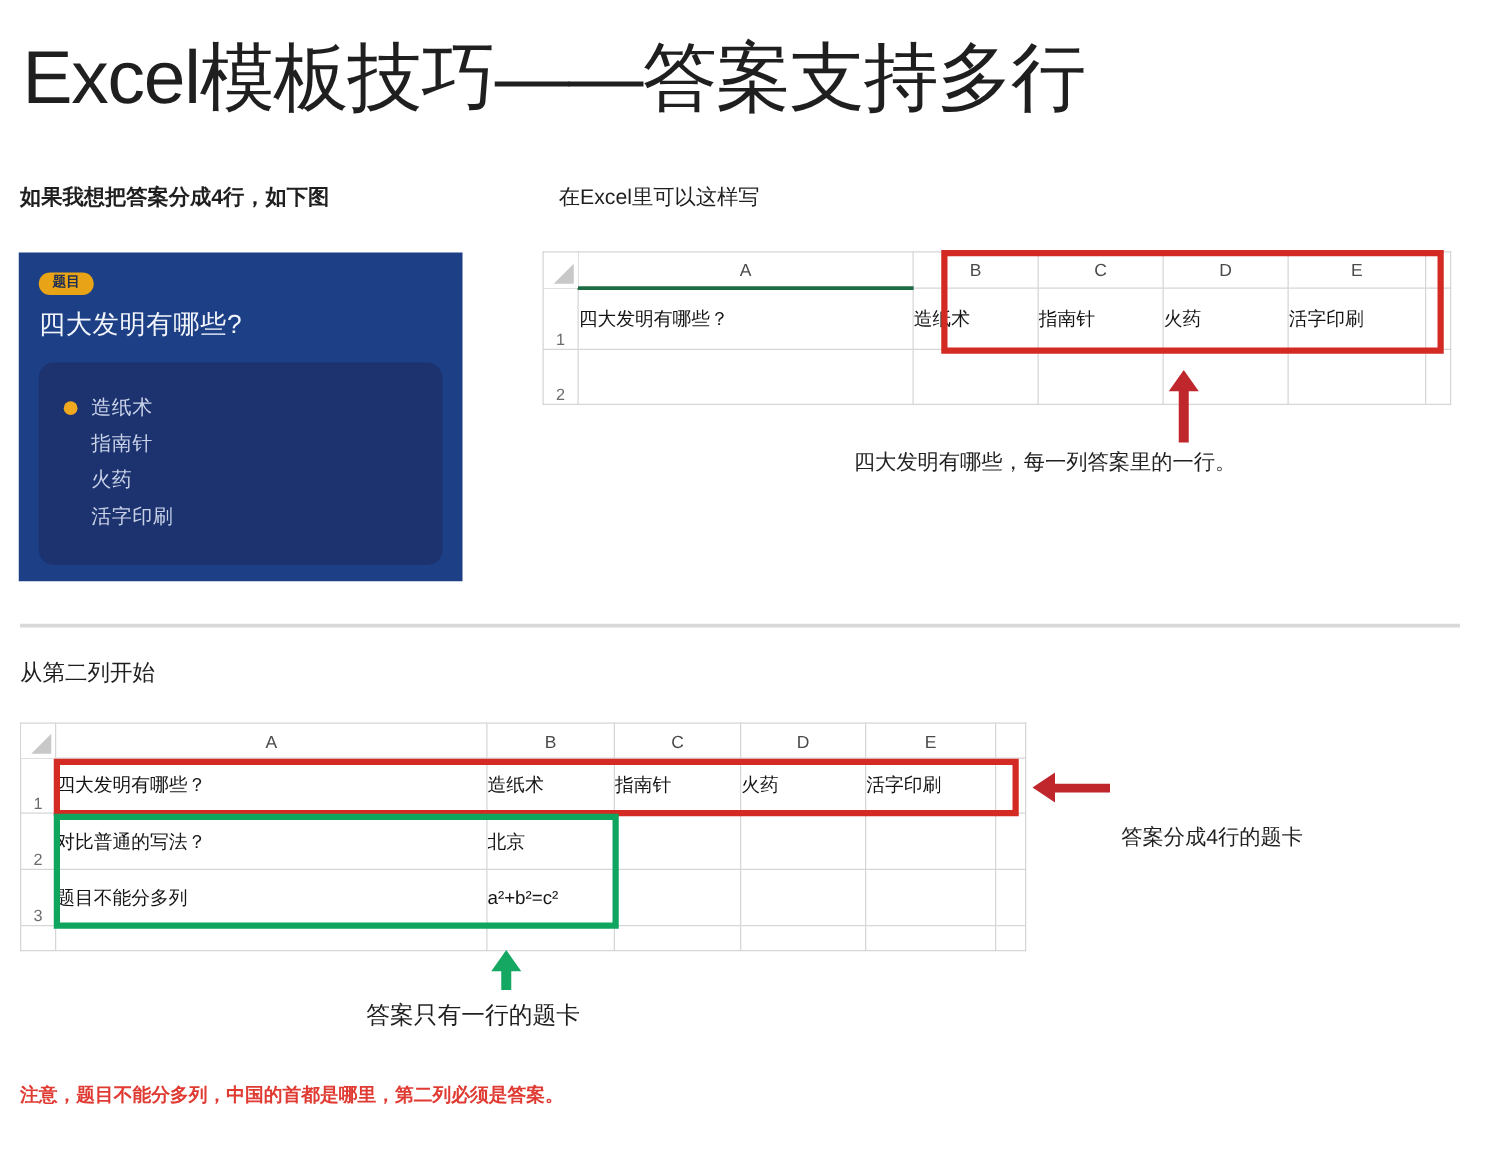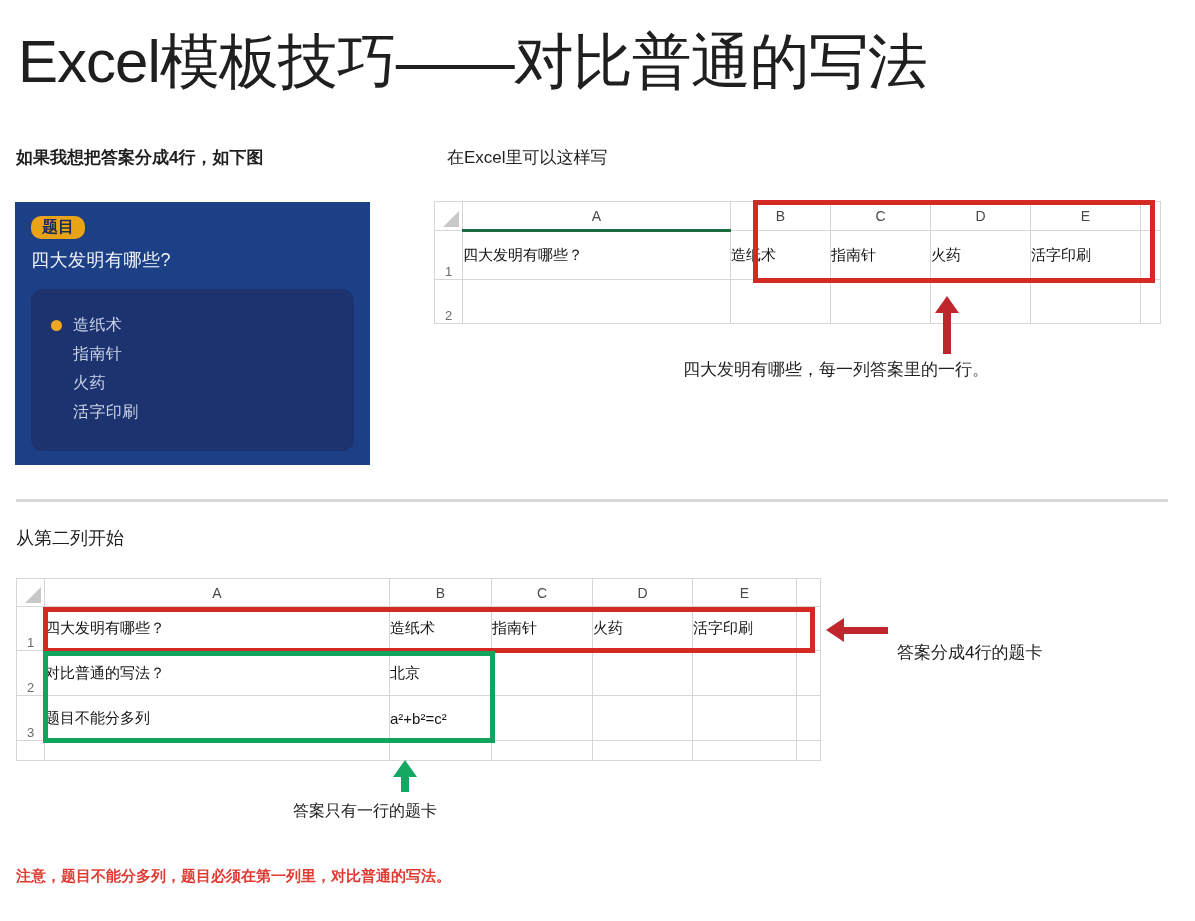--- a/index.html
+++ b/index.html
@@ -48,30 +48,30 @@
     width: 355px;
     height: 263px;
     background: #1d3f85;
     box-sizing: border-box;
     padding: 14px 16px 0 16px;
   }
   .badge {
     display: inline-block;
     background: #e8a317;
     color: #1b2d56;
-    font-size: 16px;
+    font-size: 11px;
     font-weight: 700;
     border-radius: 10px;
     padding: 2px 11px 3px 11px;
     line-height: 1.15;
   }
   .card-question {
     margin-top: 9px;
     color: #f2f5fb;
-    font-size: 18px;
+    font-size: 21px;
     font-weight: 400;
     letter-spacing: .5px;
   }
   .answer-panel {
     margin-top: 17px;
     background: #1d3370;
     border-radius: 12px;
     height: 162px;
     box-sizing: border-box;
     padding: 22px 20px 0 20px;
@@ -229,21 +229,21 @@
     top: 867px;
     font-size: 15px;
     font-weight: 700;
     color: #e03b33;
     white-space: nowrap;
   }
 </style>
 </head>
 <body>
 
-<div class="page-title">Excel模板技巧——对比普通的写法</div>
+<div class="page-title">Excel模板技巧——答案支持多行</div>
 
 <div class="caption caption-left">如果我想把答案分成4行，如下图</div>
 <div class="caption caption-right">在Excel里可以这样写</div>
 
 <div class="card">
   <div class="badge">题目</div>
   <div class="card-question">四大发明有哪些?</div>
   <div class="answer-panel">
     <div class="answer-row">
       <span class="bullet"></span>
@@ -388,21 +388,21 @@
 </div>
 
 <div class="obox obox-red" style="left:43px; top:607px; width:772px; height:46px;"></div>
 
 <div class="obox obox-green" style="left:43px; top:651px; width:452px; height:92px;"></div>
 
 <div class="arrow" style="left:826px; top:618px; width:62px; height:24px;">
   <span class="arrow-left-head"></span>
   <span class="arrow-left-shaft" style="width:45px;"></span>
 </div>
-<div class="annot" style="left:897px; top:639px;">答案分成4行的题卡</div>
+<div class="annot" style="left:897px; top:656px;">答案分成4行的题卡</div>
 
 <div class="arrow arrow-green" style="left:390px; top:760px; width:30px; height:32px;">
   <span class="arrow-up-head"></span>
   <span class="arrow-up-shaft" style="top:16px; height:16px;"></span>
 </div>
-<div class="annot" style="left:293px; top:798px; font-size:16px;">答案只有一行的题卡</div>
-
-<div class="footer-note">注意，题目不能分多列，题目必须在第一列里，对比普通的写法。</div>
+<div class="annot" style="left:293px; top:798px; font-size:19px;">答案只有一行的题卡</div>
+
+<div class="footer-note">注意，题目不能分多列，中国的首都是哪里，第二列必须是答案。</div>
 
 </body></html>

